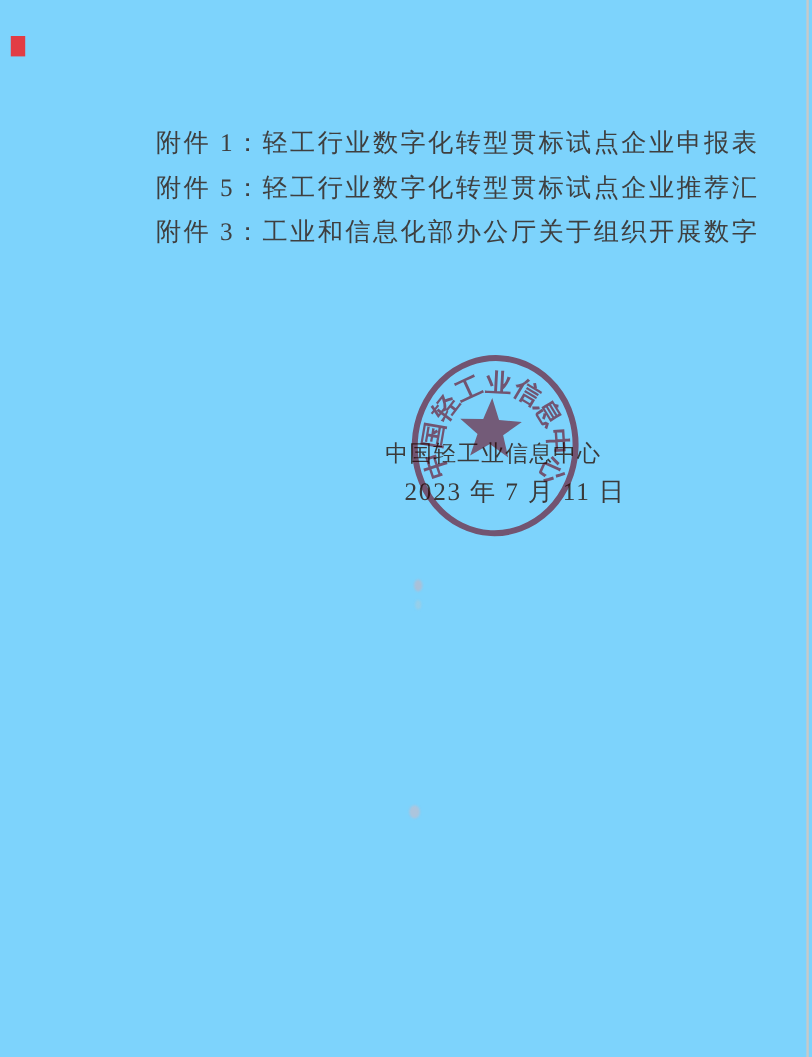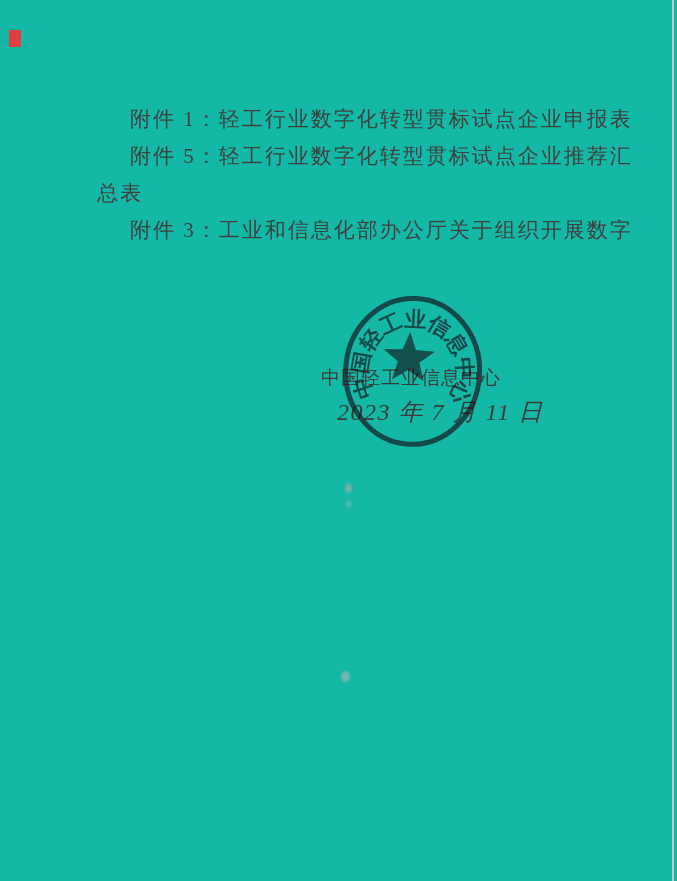--- a/index.html
+++ b/index.html
@@ -5,21 +5,21 @@
   html, body {
     margin: 0; padding: 0;
     width: 677px; height: 881px;
     background: #fdfdfd;
     overflow: hidden;
     font-family: "Liberation Serif", "DejaVu Serif", serif;
   }
   .page {
     position: relative;
     width: 677px; height: 881px;
-    background: #14b8a6;
+    background: #7dd3fc;
   }
   
   .scan-edge {
     position: absolute;
     top: 0; right: 3px;
     width: 2px; height: 881px;
     background: #c8c8c8;
   }
   
   .corner-mark {
@@ -46,24 +46,23 @@
     left: 321px; top: 365px;
     color: #3a3a3a;
     font-size: 19px;
     letter-spacing: 1px;
     white-space: nowrap;
   }
   .sig-date {
     position: absolute;
     left: 337px; top: 396px;
     color: #3a3a3a;
-    font-size: 24px;
+    font-size: 21px;
     letter-spacing: 1.5px;
     white-space: nowrap;
-    font-style: italic;
   }
   
   .seal {
     position: absolute;
     left: 340px; top: 293px;
     width: 150px; height: 162px;
     mix-blend-mode: multiply;
     opacity: 0.88;
     transform: rotate(3deg);
   }
@@ -83,21 +82,20 @@
 
 <div class="page">
 
   <div class="scan-edge"></div>
 
   <div class="corner-mark"></div>
 
   <div class="body-text">
     <div class="line indent">附件 1：轻工行业数字化转型贯标试点企业申报表</div>
     <div class="line indent">附件 5：轻工行业数字化转型贯标试点企业推荐汇</div>
-    <div class="line">总表</div>
     <div class="line indent">附件 3：工业和信息化部办公厅关于组织开展数字</div>
   </div>
 
   <div class="sig-org">中国轻工业信息中心</div>
   <div class="sig-date">2023 年 7 月 11 日</div>
 
   <svg class="seal" viewBox="0 0 150 162">
 
     <ellipse cx="72.5" cy="78.5" rx="67" ry="73" fill="none" stroke-width="5" stroke="#e64f5e"></ellipse>
 

